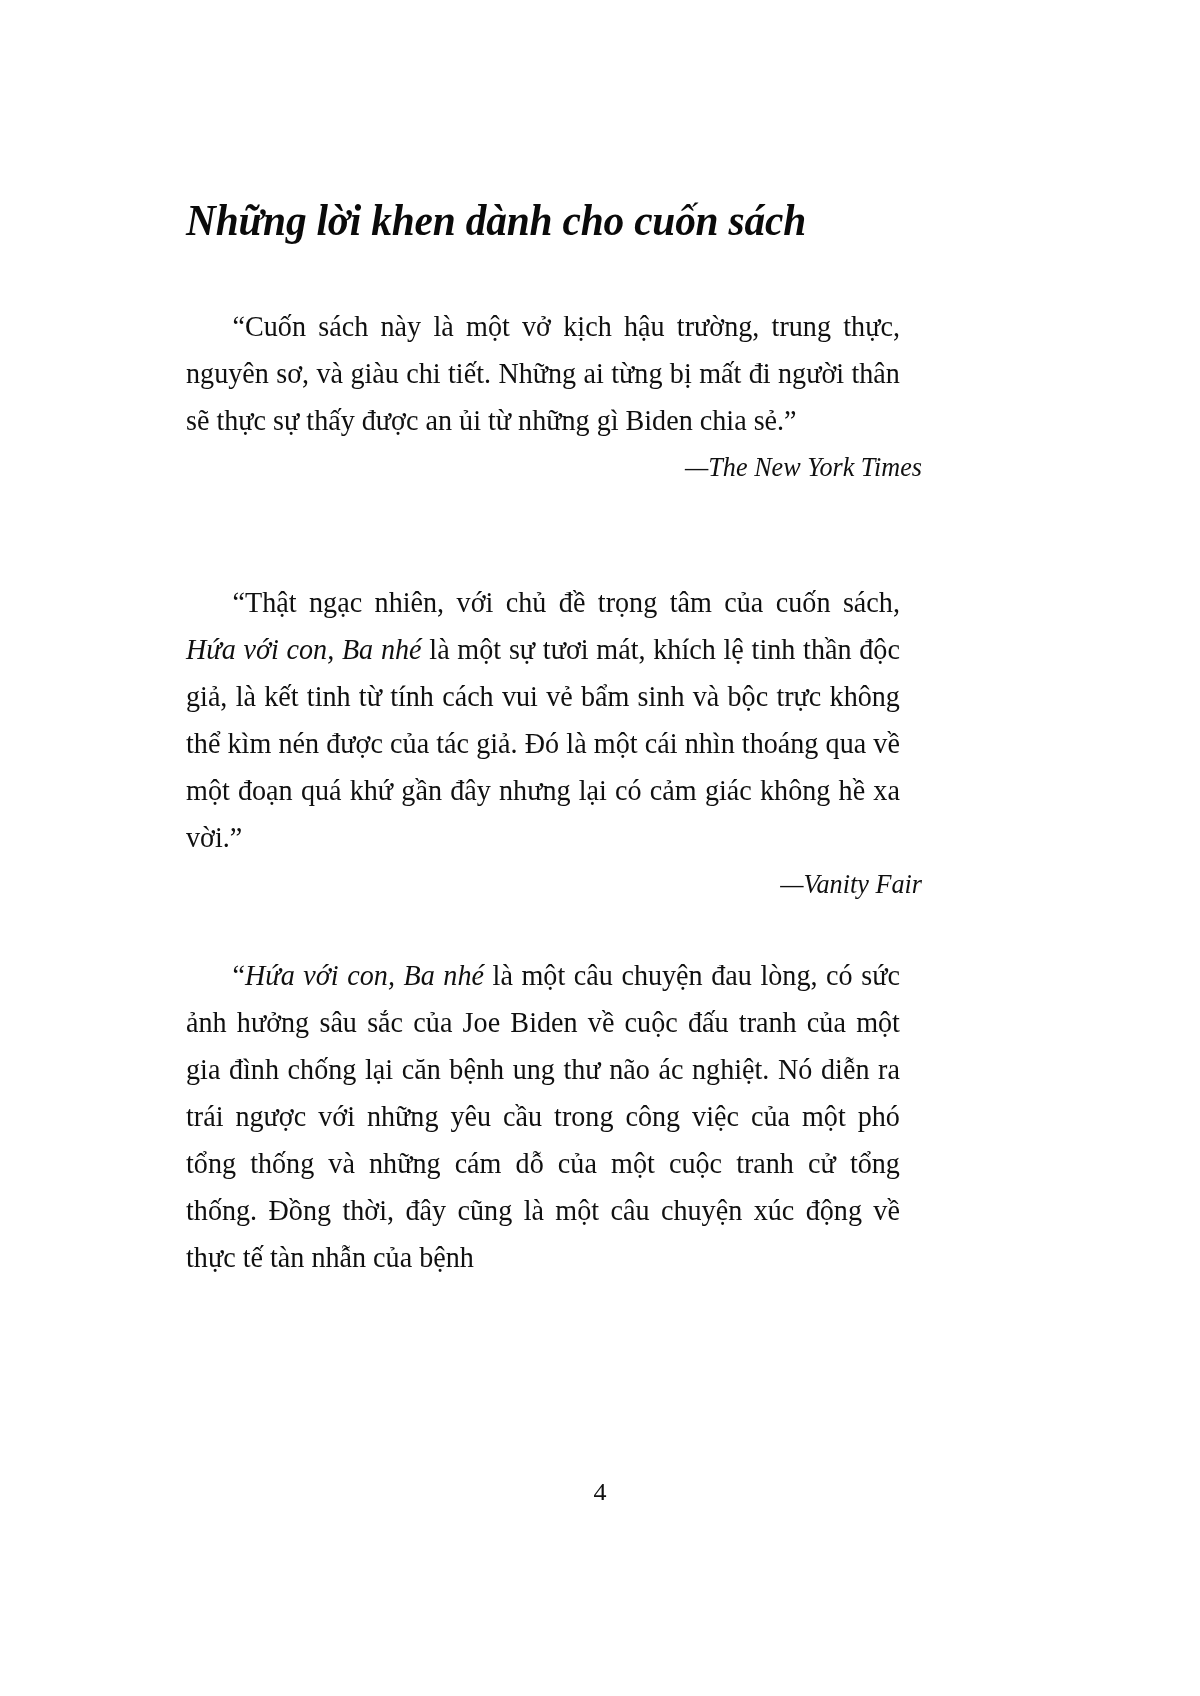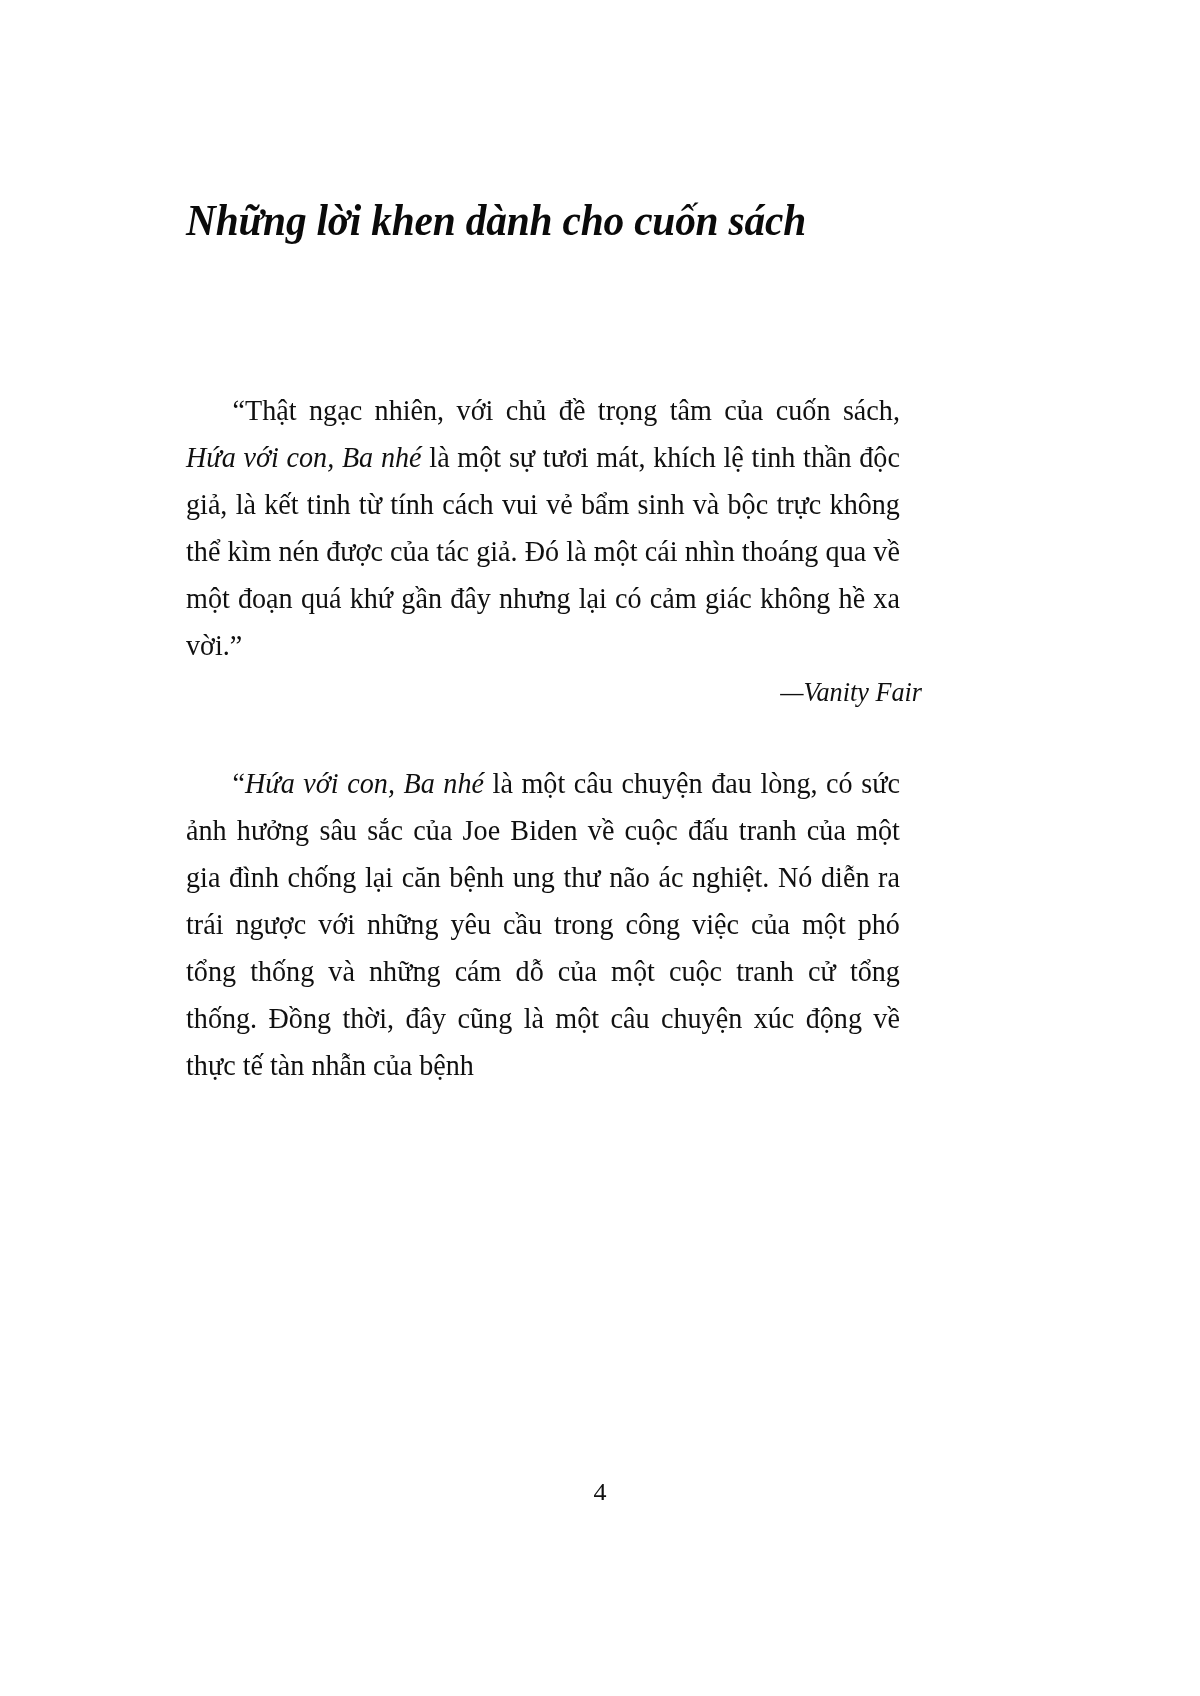--- a/index.html
+++ b/index.html
@@ -77,20 +77,24 @@
 </style>
 </head>
 <body>
 
 <div class="page">
 
   <div class="content">
 
     <h1 class="page-title">Những lời khen dành cho cuốn sách</h1>
 
+    <div class="quote-block">
+      <p class="quote-para">“Cuốn sách này là một vở kịch hậu trường, trung thực, nguyên sơ, và giàu chi tiết. Những ai từng bị mất đi người thân sẽ thực sự thấy được an ủi từ những gì Biden chia sẻ.”</p>
+      <p class="attribution">—The New York Times</p>
+    </div>
 
     <div class="gap-lg"></div>
 
 
     <div class="gap-lg"></div>
 
     <div class="quote-block">
       <p class="quote-para"><span>“Thật ngạc nhiên, với chủ đề trọng tâm của cuốn sách, </span><span class="bt">Hứa với con, Ba nhé</span><span> là một sự tươi mát, khích lệ tinh thần độc giả, là kết tinh từ tính cách vui vẻ bẩm sinh và bộc trực không thể kìm nén được của tác giả. Đó là một cái nhìn thoáng qua về một đoạn quá khứ gần đây nhưng lại có cảm giác không hề xa vời.”</span></p>
       <p class="attribution">—Vanity Fair</p>
     </div>

